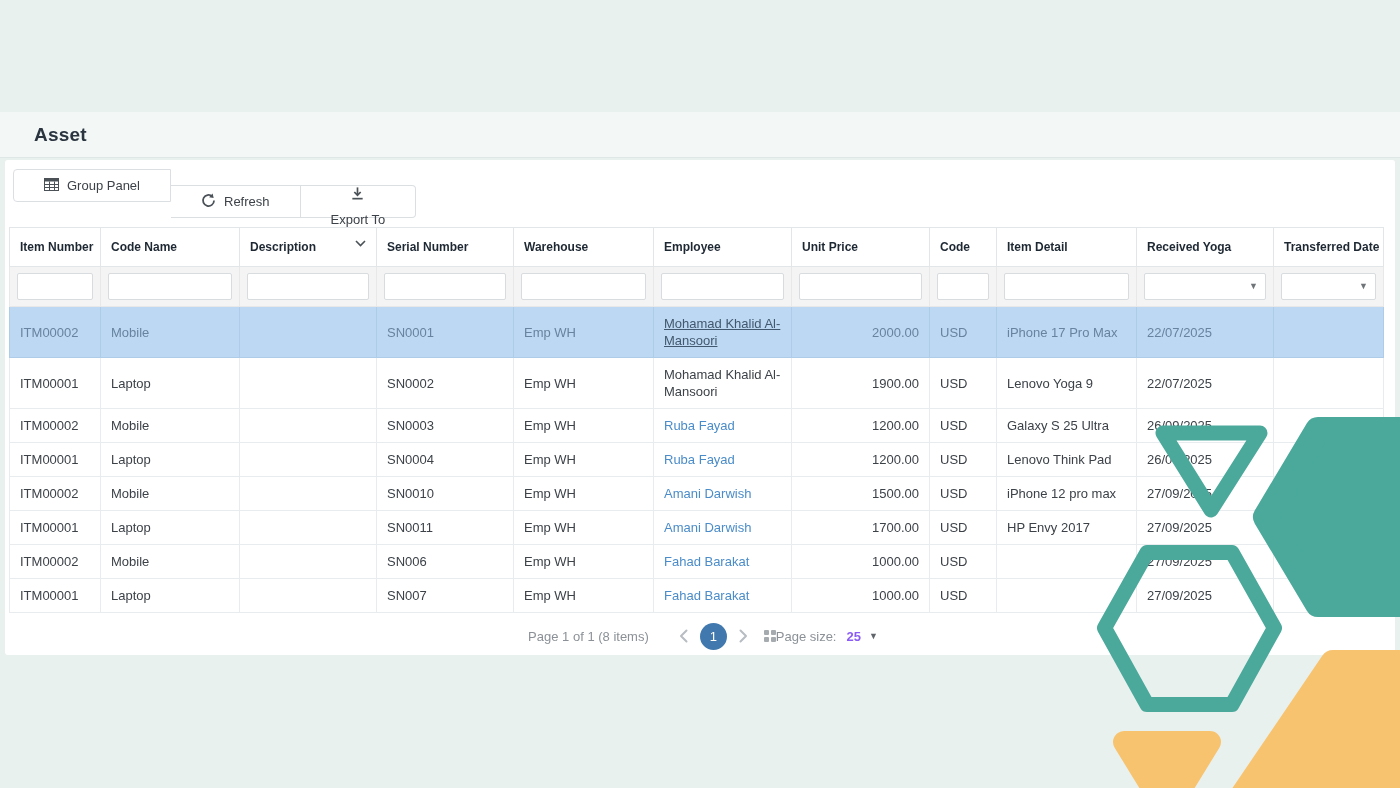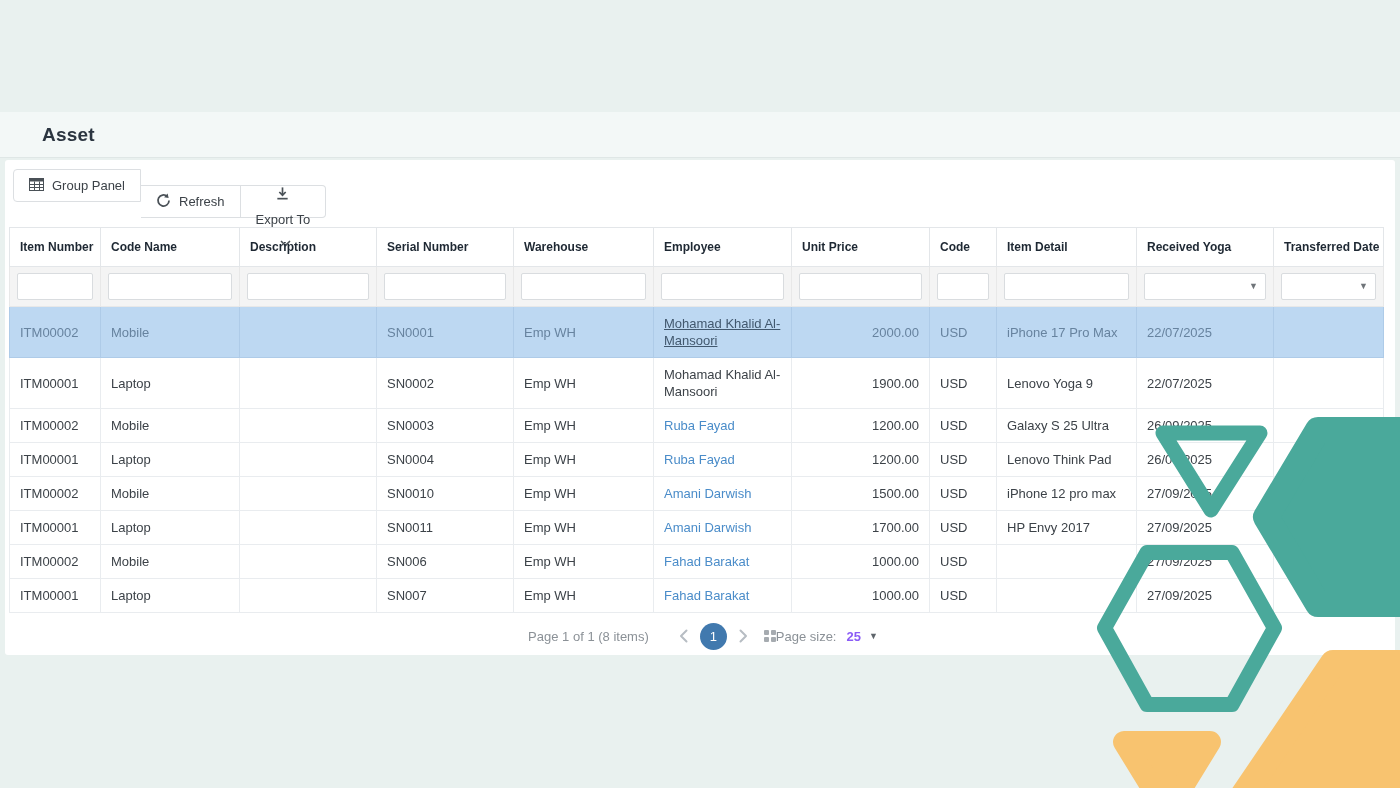--- a/index.html
+++ b/index.html
@@ -2,32 +2,32 @@
 <html><head>
 <meta charset="utf-8">
 <style>
   html,body{width:1400px;height:788px;margin:0;overflow:hidden;background:#e9f1ef;
     font-family:"Liberation Sans",sans-serif;}
   *{box-sizing:border-box;}
 
   
   .title-bar{position:absolute;top:112px;left:0;width:1400px;height:46px;background:#f3f8f7;
     border-bottom:1px solid #dfe7e6;display:flex;align-items:center;padding-left:30px;}
-  .title-bar h1{margin:12px;font-size:19px;font-weight:700;color:#2b3540;letter-spacing:.2px;}
+  .title-bar h1{margin:4px;font-size:19px;font-weight:700;color:#2b3540;letter-spacing:.2px;}
 
   
   .card{position:absolute;top:160px;left:5px;width:1390px;height:495px;background:#ffffff;
     border-radius:3px;z-index:1;}
 
   
   .toolbar{height:67px;display:flex;justify-content:space-between;align-items:center;
     padding:0 12px 0 8px;}
   .btn-group{display:flex;}
   .btn{display:flex;align-items:center;gap:8px;background:#fff;border:1px solid #dcdfe2;
-    height:33px;padding:0 15px;font-size:13px;color:#3c4248;cursor:pointer;
+    height:33px;padding:0 30px;font-size:13px;color:#3c4248;cursor:pointer;
     font-family:"Liberation Sans",sans-serif;text-align:right;}
   .btn + .btn{border-left:none;margin-top:16px;}
   .btn:first-child{border-radius:4px 0 0 4px;}
   .btn:last-child{border-radius:0 4px 4px 0;flex-direction:column;}
   .btn .caret-svg{margin-left:6px;}
   .search-box{position:relative;width:167px;height:31px;border:1px solid #d9dcdf;border-radius:3px;
     background:#fff;display:flex;align-items:center;}
   .search-box input{border:none;outline:none;width:100%;height:100%;padding:0 30px 0 10px;
     font-size:13px;color:#3c4248;background:transparent;font-family:"Liberation Sans",sans-serif;}
   .search-box input::placeholder{color:#b4b9be;}

